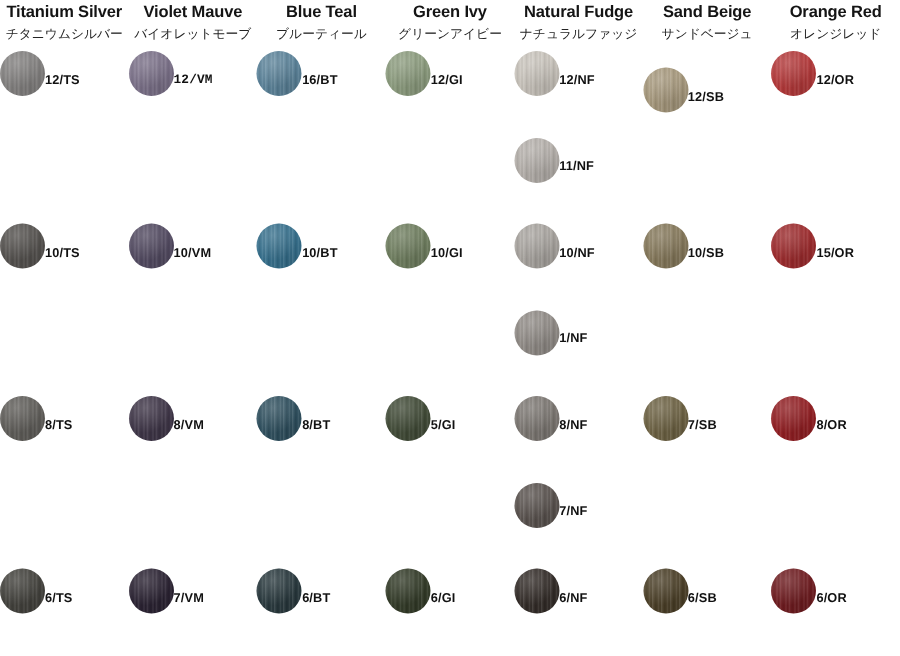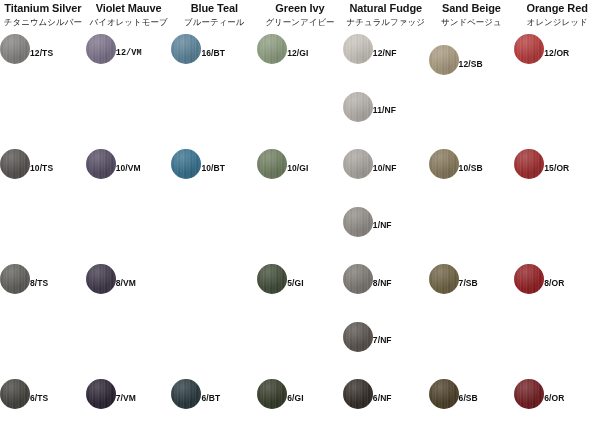--- a/index.html
+++ b/index.html
@@ -174,20 +174,24 @@
       </div>
       <div class="swatch-stack">
         <div class="swatch" style="top: 6px;">
           <div class="disc" style="background-color: rgb(90, 130, 153);"></div>
           <div class="code">16/BT</div>
         </div>
         <div class="swatch" style="top: 121px;">
           <div class="disc" style="background-color: rgb(53, 111, 140);"></div>
           <div class="code">10/BT</div>
         </div>
+        <div class="swatch" style="top: 236px;">
+          <div class="disc" style="background-color: rgb(46, 79, 94);"></div>
+          <div class="code">8/BT</div>
+        </div>
         <div class="swatch" style="top: 351px;">
           <div class="disc" style="background-color: rgb(40, 56, 61);"></div>
           <div class="code">6/BT</div>
         </div>
       </div>
     </div>
     <div class="column">
       <div class="col-header">
         <div class="col-name-en">Green Ivy</div>
         <div class="col-name-ja">グリーンアイビー</div>

